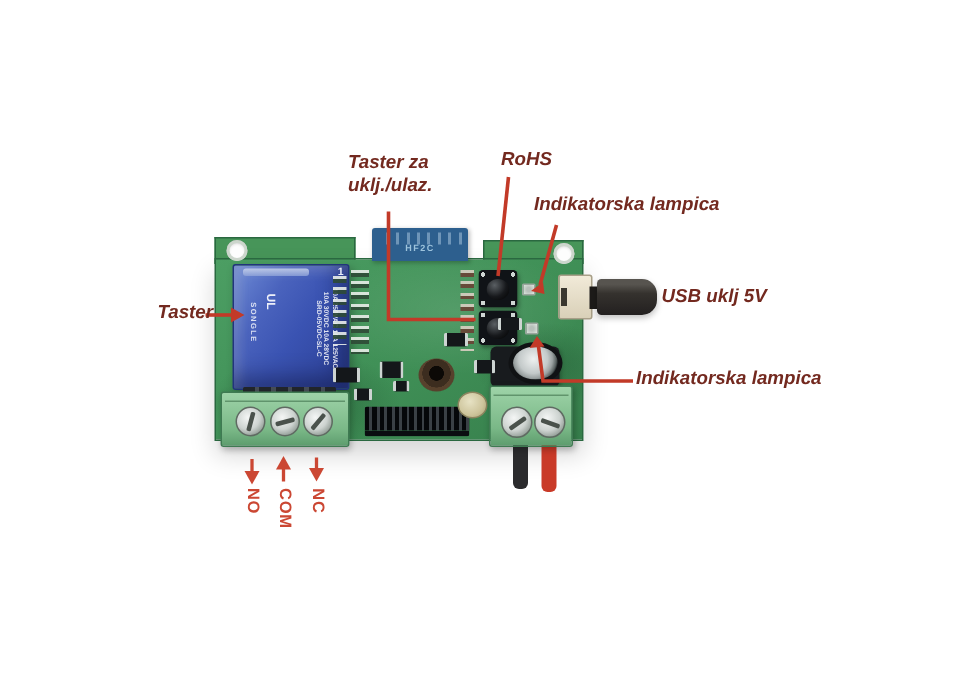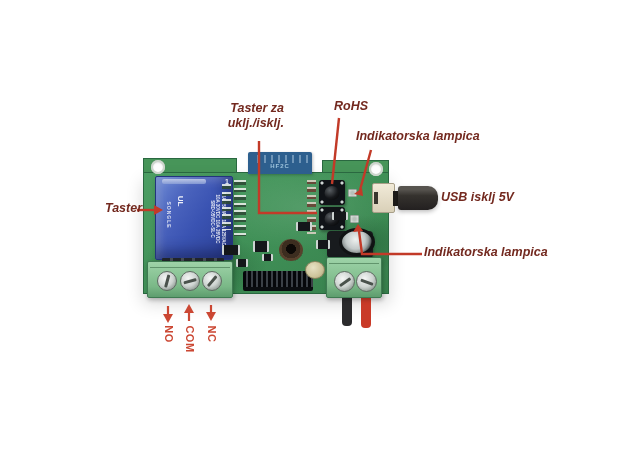--- a/index.html
+++ b/index.html
@@ -190,26 +190,26 @@
     <line class="aline" x1="137" y1="210" x2="155" y2="210"></line>
     <polygon class="ahead" points="163,210 154,205 154,215"></polygon>
     <line class="tline" x1="168" y1="306" x2="168" y2="316"></line>
     <polygon class="thead" points="168,323 163,314 173,314"></polygon>
     <line class="tline" x1="189" y1="321" x2="189" y2="311"></line>
     <polygon class="thead" points="189,304 184,313 194,313"></polygon>
     <line class="tline" x1="211" y1="305" x2="211" y2="314"></line>
     <polygon class="thead" points="211,321 206,312 216,312"></polygon>
   </svg>
 
-  <div class="lbl" style="left:200px;top:101px;width:84px;text-align:right">
+  <div class="lbl" style="left:232px;top:101px;width:84px;text-align:left">
     <span class="bl">Taster za</span>
-    <span class="bl">uklj./isklj.</span>
+    <span class="bl">uklj./ulaz.</span>
   </div>
   <div class="lbl" style="left:334px;top:99px">RoHS</div>
   <div class="lbl" style="left:356px;top:129px">Indikatorska lampica</div>
-  <div class="lbl" style="left:441px;top:190px">USB isklj 5V</div>
+  <div class="lbl" style="left:441px;top:190px">USB uklj 5V</div>
   <div class="lbl" style="left:424px;top:245px">Indikatorska lampica</div>
   <div class="lbl" style="left:105px;top:201px">Taster</div>
   <div class="vlbl" style="left:168px;top:334px">NO</div>
   <div class="vlbl" style="left:189px;top:339px">COM</div>
   <div class="vlbl" style="left:211px;top:334px">NC</div>
 
 </div>
 
 </body></html>

